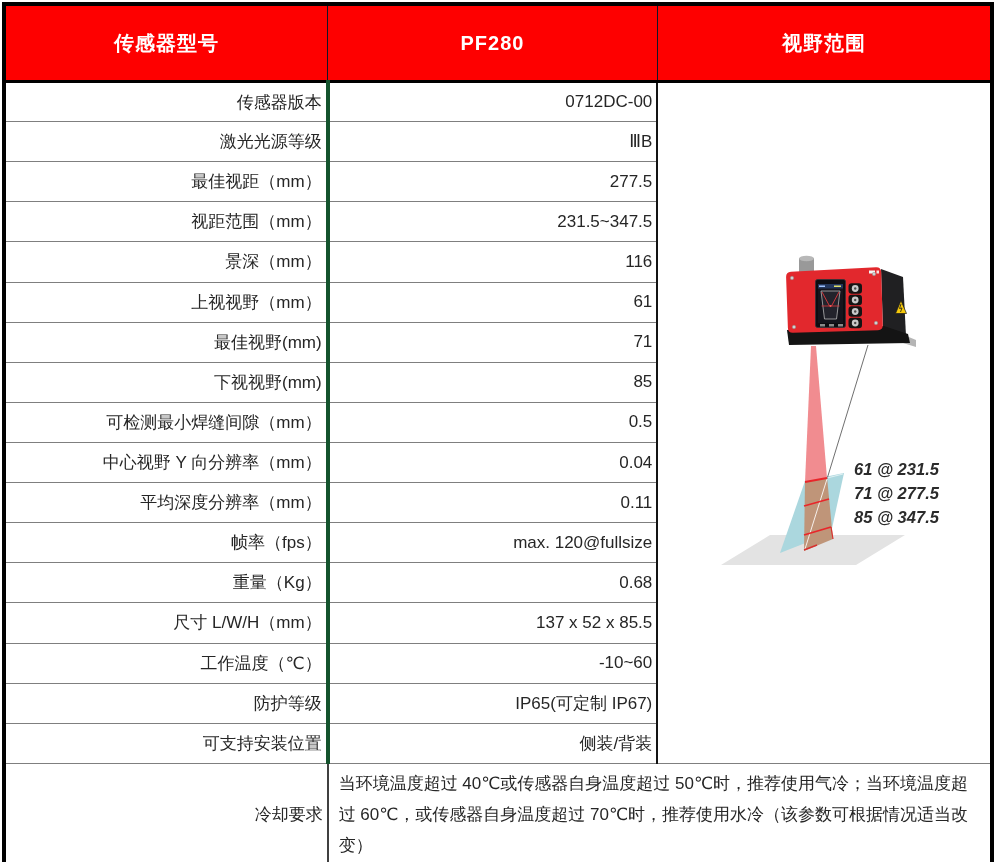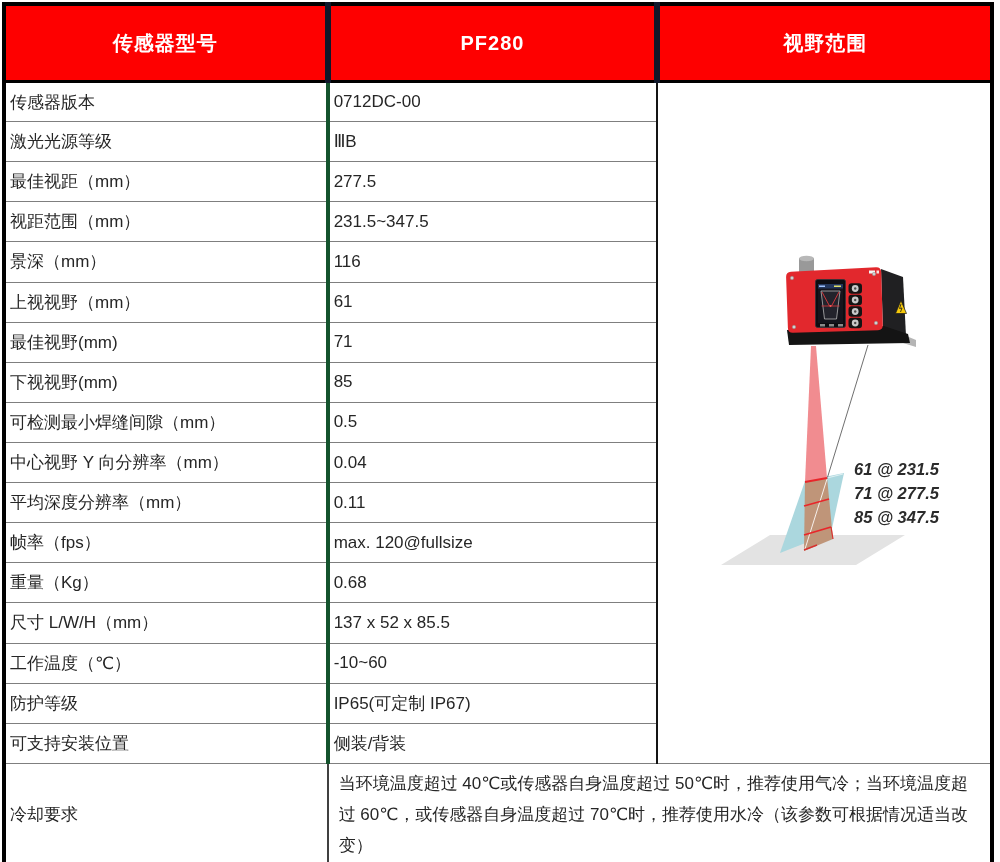--- a/index.html
+++ b/index.html
@@ -4,22 +4,22 @@
 <style>
   html,body{margin:0;padding:0;background:#ffffff;}
   body{width:1000px;height:862px;font-family:"Liberation Sans","DejaVu Sans",sans-serif;}
   .sheet{position:relative;width:1000px;height:862px;background:#fff;box-sizing:border-box;padding:2px;}
   table.spec{border-collapse:collapse;table-layout:fixed;width:992px;border:4px solid #000;background:#fff;}
   table.spec col.c1{width:323px;}
   table.spec col.c2{width:329px;}
   table.spec col.c3{width:334px;}
   thead th{height:72px;background:#fe0000;color:#ffffff;font-size:20px;font-weight:bold;
            border-bottom:3px solid #000;letter-spacing:1px;}
-  thead th + th{border-left:6px solid #0f172a;}
-  tbody td{height:39px;font-size:17px;color:#262626;text-align:left;vertical-align:middle;
+  thead th + th{border-left:1px solid #0f172a;}
+  tbody td{height:39px;font-size:17px;color:#262626;text-align:right;vertical-align:middle;
            border-top:1px solid #7f7f7f;padding:0 4px;box-sizing:border-box;}
   tbody tr:first-child td{border-top:none;}
   td.value-cell{border-left:4px solid #14532d;}
   td.image-cell{border-left:2px solid #141414;vertical-align:top;padding:0;background:#fff;}
   tr.cooling-row{height:94px;}
   td.cooling-value{border-left:2px solid #404040;text-align:left;padding:4px 10px 4px 10px;
                    line-height:31px;font-size:17px;}
   .fov-figure{position:relative;width:334px;height:680px;font-style:italic;}
   .fov-figure svg{display:block;}
   .fov-label-text{font-family:"Liberation Sans","DejaVu Sans",sans-serif;font-size:16.5px;font-weight:600;fill:#2b2b2b;}

